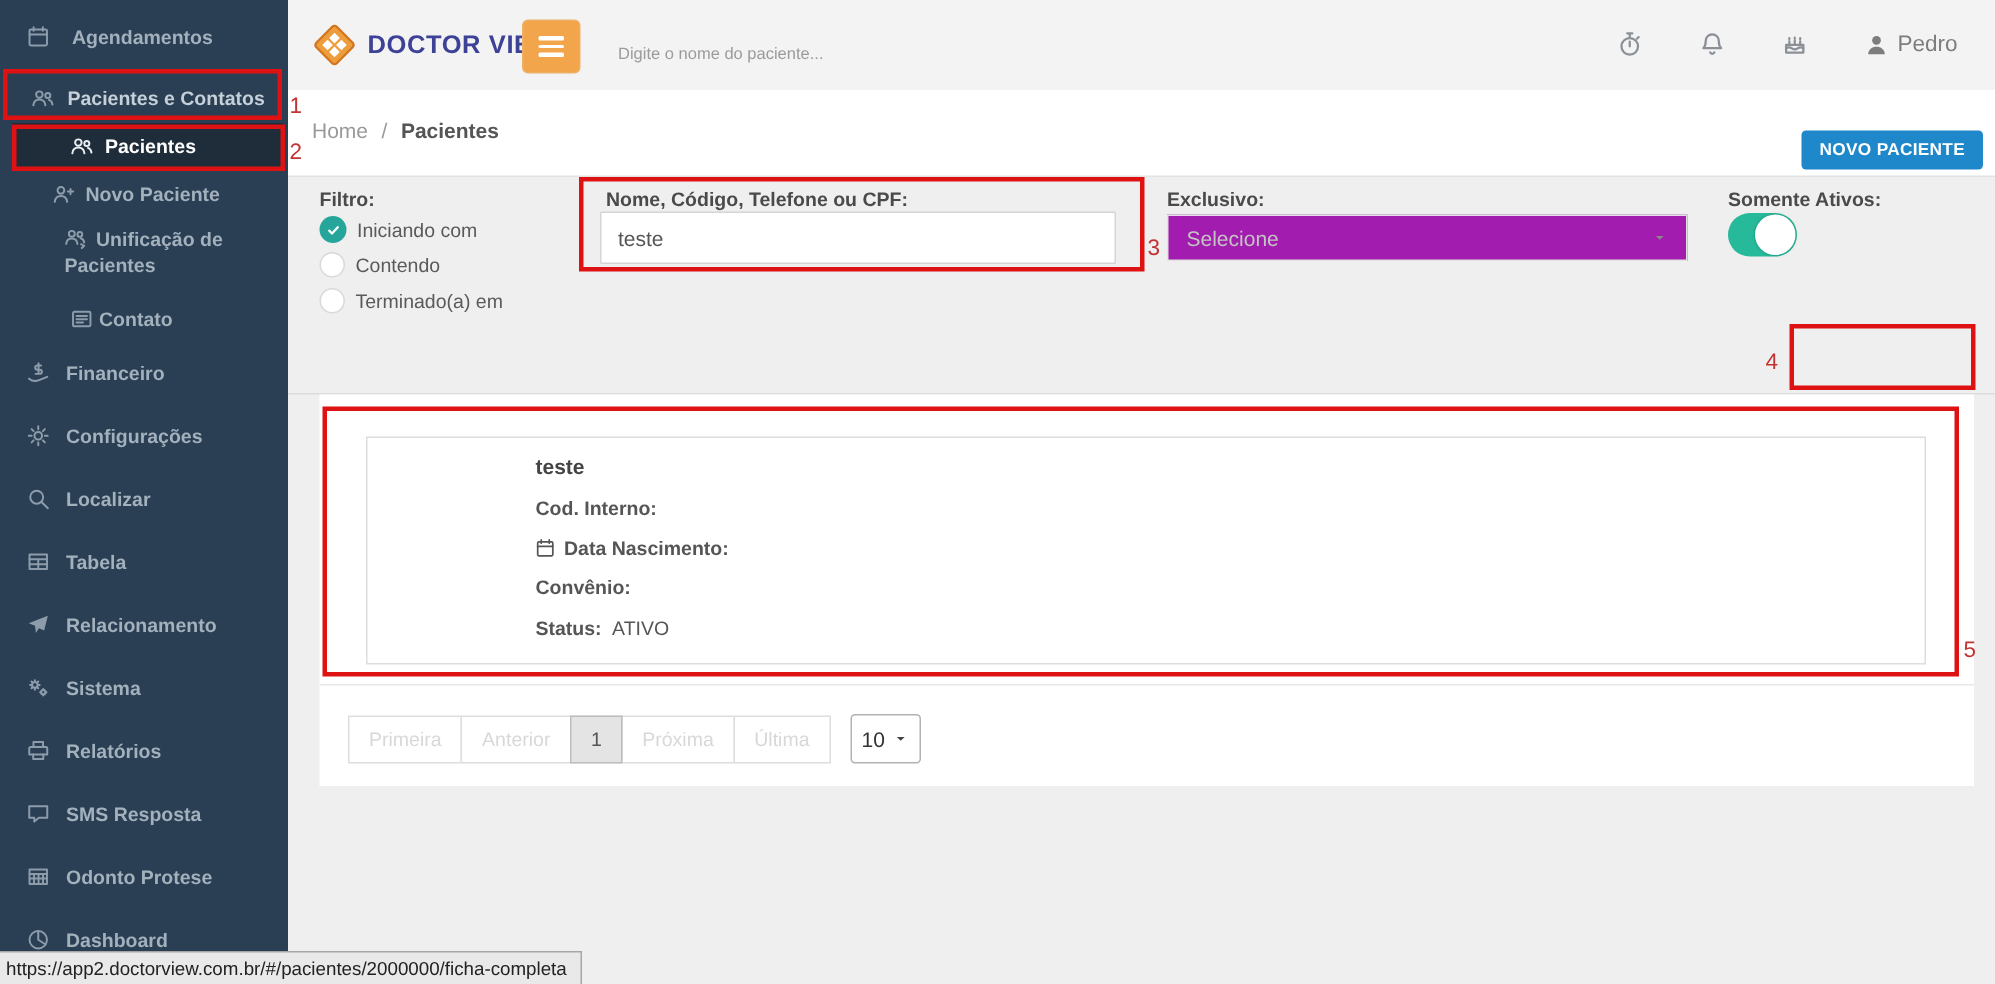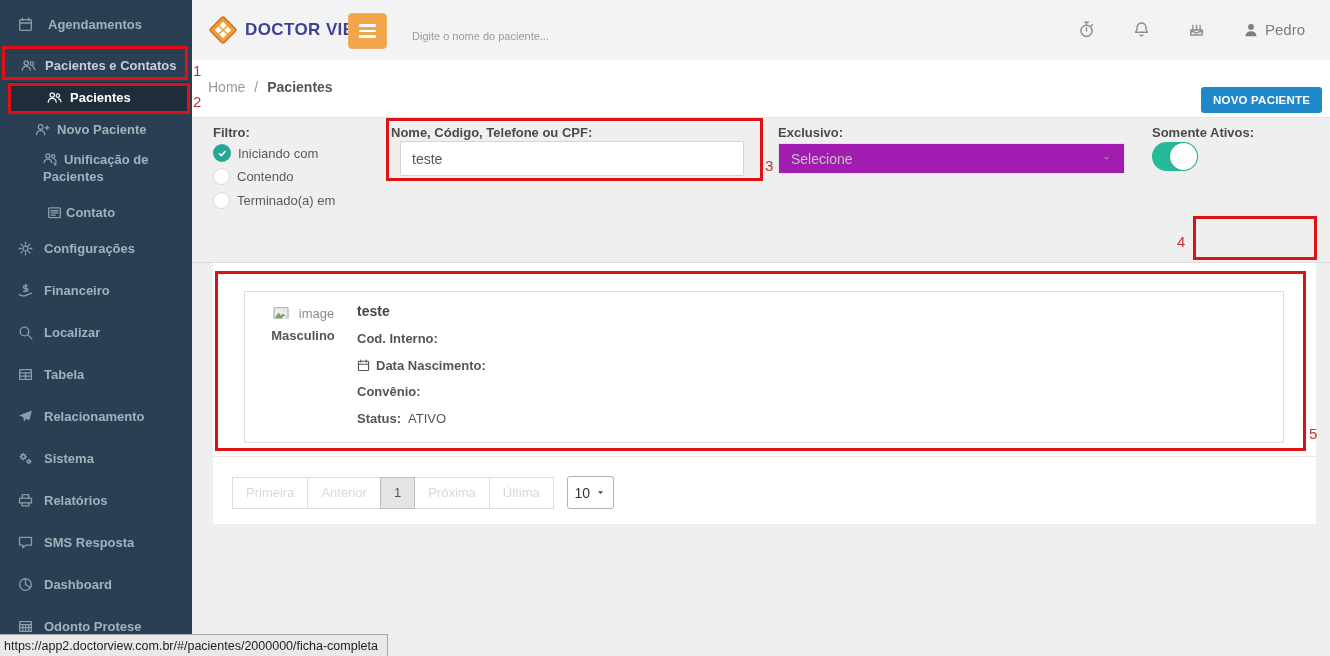--- a/index.html
+++ b/index.html
@@ -157,34 +157,34 @@
         <svg viewBox="0 0 16 16" fill="none" stroke="currentColor" stroke-width="1.4" stroke-linecap="round" stroke-linejoin="round" style="width:100%;height:100%;display:block">
           <rect x="1.8" y="3" width="12.4" height="10.4" rx="1"></rect>
           <path d="M4.3 6.1h7.4M4.3 8.4h7.4M4.3 10.7h4.6"></path>
         </svg>
       </span>
     <span>Contato</span>
   </div>
   <div class="s-item si-m">
     <span class="s-ico">
         <svg viewBox="0 0 16 16" fill="none" stroke="currentColor" stroke-width="1.4" stroke-linecap="round" stroke-linejoin="round" style="width:100%;height:100%;display:block">
+          <path d="M8.2 1.2v7.6M10 2.8H7.3a1.5 1.5 0 0 0 0 3h1.8a1.5 1.5 0 0 1 0 3H6.1"></path>
+          <path d="M1.4 12.2c2.4 1.9 4.8 2 7.2 1l5.8-2.3"></path>
+        </svg>
+      </span>
+    <span>Financeiro</span>
+  </div>
+  <div class="s-item si-m">
+    <span class="s-ico">
+        <svg viewBox="0 0 16 16" fill="none" stroke="currentColor" stroke-width="1.4" stroke-linecap="round" stroke-linejoin="round" style="width:100%;height:100%;display:block">
           <circle cx="8" cy="8" r="2.7"></circle>
           <path d="M8 1.3v2M8 12.7v2M1.3 8h2M12.7 8h2M3.3 3.3l1.4 1.4M11.3 11.3l1.4 1.4M12.7 3.3l-1.4 1.4M4.7 11.3l-1.4 1.4"></path>
         </svg>
       </span>
     <span>Configurações</span>
-  </div>
-  <div class="s-item si-m">
-    <span class="s-ico">
-        <svg viewBox="0 0 16 16" fill="none" stroke="currentColor" stroke-width="1.4" stroke-linecap="round" stroke-linejoin="round" style="width:100%;height:100%;display:block">
-          <path d="M8.2 1.2v7.6M10 2.8H7.3a1.5 1.5 0 0 0 0 3h1.8a1.5 1.5 0 0 1 0 3H6.1"></path>
-          <path d="M1.4 12.2c2.4 1.9 4.8 2 7.2 1l5.8-2.3"></path>
-        </svg>
-      </span>
-    <span>Financeiro</span>
   </div>
   <div class="s-item si-m">
     <span class="s-ico">
         <svg viewBox="0 0 16 16" fill="none" stroke="currentColor" stroke-width="1.4" stroke-linecap="round" stroke-linejoin="round" style="width:100%;height:100%;display:block">
           <circle cx="6.9" cy="6.9" r="4.6"></circle>
           <path d="M10.3 10.3L14.8 14.8"></path>
         </svg>
       </span>
     <span>Localizar</span>
   </div>
@@ -230,34 +230,34 @@
     <span class="s-ico">
         <svg viewBox="0 0 16 16" fill="none" stroke="currentColor" stroke-width="1.4" stroke-linecap="round" stroke-linejoin="round" style="width:100%;height:100%;display:block">
           <path d="M1.6 2.6h12.8v8.2H8.4l-3.2 2.8v-2.8H1.6z"></path>
         </svg>
       </span>
     <span>SMS Resposta</span>
   </div>
   <div class="s-item si-m">
     <span class="s-ico">
         <svg viewBox="0 0 16 16" fill="none" stroke="currentColor" stroke-width="1.4" stroke-linecap="round" stroke-linejoin="round" style="width:100%;height:100%;display:block">
+          <rect x="1.8" y="2.8" width="12.4" height="10.4"></rect>
+          <path d="M1.8 6h12.4M1.8 9.2h12.4M5 6v7.2M8.2 6v7.2M11.4 6v7.2"></path>
+        </svg>
+      </span>
+    <span>Odonto Protese</span>
+  </div>
+  <div class="s-item si-m">
+    <span class="s-ico">
+        <svg viewBox="0 0 16 16" fill="none" stroke="currentColor" stroke-width="1.4" stroke-linecap="round" stroke-linejoin="round" style="width:100%;height:100%;display:block">
           <circle cx="8" cy="8" r="6.2"></circle>
           <path d="M8 8V1.8M8 8l5.2 3.4"></path>
         </svg>
       </span>
     <span>Dashboard</span>
-  </div>
-  <div class="s-item si-m">
-    <span class="s-ico">
-        <svg viewBox="0 0 16 16" fill="none" stroke="currentColor" stroke-width="1.4" stroke-linecap="round" stroke-linejoin="round" style="width:100%;height:100%;display:block">
-          <rect x="1.8" y="2.8" width="12.4" height="10.4"></rect>
-          <path d="M1.8 6h12.4M1.8 9.2h12.4M5 6v7.2M8.2 6v7.2M11.4 6v7.2"></path>
-        </svg>
-      </span>
-    <span>Odonto Protese</span>
   </div>
 </div>
 
 <div class="topbar">
   <div class="brand">
     <svg class="brand-diamond" viewBox="0 0 28 28">
       <g transform="rotate(45 14 14)">
         <rect x="5" y="5" width="18" height="18" rx="2" fill="#EE9D3D" stroke="#d2751e" stroke-width="1.4"></rect>
         <rect x="8.6" y="8.6" width="4.7" height="4.7" fill="#fff"></rect>
         <rect x="14.7" y="8.6" width="4.7" height="4.7" fill="#fff"></rect>
@@ -327,21 +327,21 @@
   </div>
   <div class="radio-row" style="left:21px;top:50px;">
     <span class="radio-off"></span>
     <span>Contendo</span>
   </div>
   <div class="radio-row" style="left:21px;top:74px;">
     <span class="radio-off"></span>
     <span>Terminado(a) em</span>
   </div>
 
-  <div class="flabel" style="left:199px;top:7px;">Nome, Código, Telefone ou CPF:</div>
+  <div class="flabel" style="left:212px;top:7px;">Nome, Código, Telefone ou CPF:</div>
   <input class="txt-input" type="text" value="teste" style="">
 
   <div class="flabel" style="left:586px;top:7px;">Exclusivo:</div>
   <div class="select sel-exclusivo">
     <span>Selecione</span>
     <span class="sel-caret">
         <svg viewBox="0 0 16 16" fill="none" stroke="currentColor" stroke-width="1.4" stroke-linecap="round" stroke-linejoin="round" style="width:100%;height:100%;display:block">
           <path d="M4.2 6.2l3.8 3.8 3.8-3.8z" fill="currentColor" stroke="none"></path>
         </svg>
       </span>
@@ -350,34 +350,20 @@
   <div class="flabel" style="left:960px;top:7px;">Somente Ativos:</div>
   <div class="toggle">
       <span class="knob"></span>
     </div>
 
 
   <div class="hdiv"></div>
 
   <div class="panel">
     <div class="card">
-      <div class="card-left">
-        <div class="imgrow">
-          <span class="bimg">
-              <svg viewBox="0 0 16 16" fill="none" stroke="currentColor" stroke-width="1.4" stroke-linecap="round" stroke-linejoin="round" style="width:100%;height:100%;display:block">
-                <rect x="1" y="2.6" width="14" height="10.8" rx="1" fill="#ededed" stroke="#b9b9b9"></rect>
-                <path d="M2.6 11.4l3-3.6 2.4 2.8 2-2 3.4 2.8v1.6H2.6z" fill="#76a95c" stroke="none"></path>
-                <circle cx="11" cy="5.6" r="1.1" fill="#cde2c0" stroke="none"></circle>
-                <path d="M8.6 13.4l2.6-2.6 3.8 2.6z" fill="#fff" stroke="none"></path>
-              </svg>
-            </span>
-          <span>image</span>
-        </div>
-        <div class="gender">Masculino</div>
-      </div>
       <div class="card-body">
         <div class="cname">teste</div>
         <div class="crow">
           <span>Cod. Interno:</span>
           <span class="val"></span>
         </div>
         <div class="crow">
           <span class="cal-s">
               <svg viewBox="0 0 16 16" fill="none" stroke="currentColor" stroke-width="1.4" stroke-linecap="round" stroke-linejoin="round" style="width:100%;height:100%;display:block">
                 <path d="M4.7 1.2v2.6M11.3 1.2v2.6"></path>

